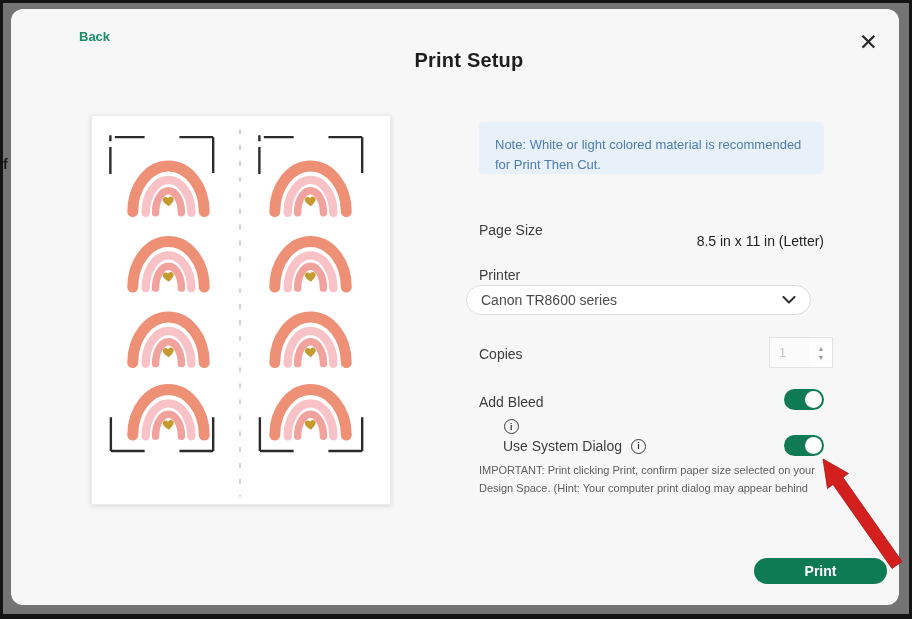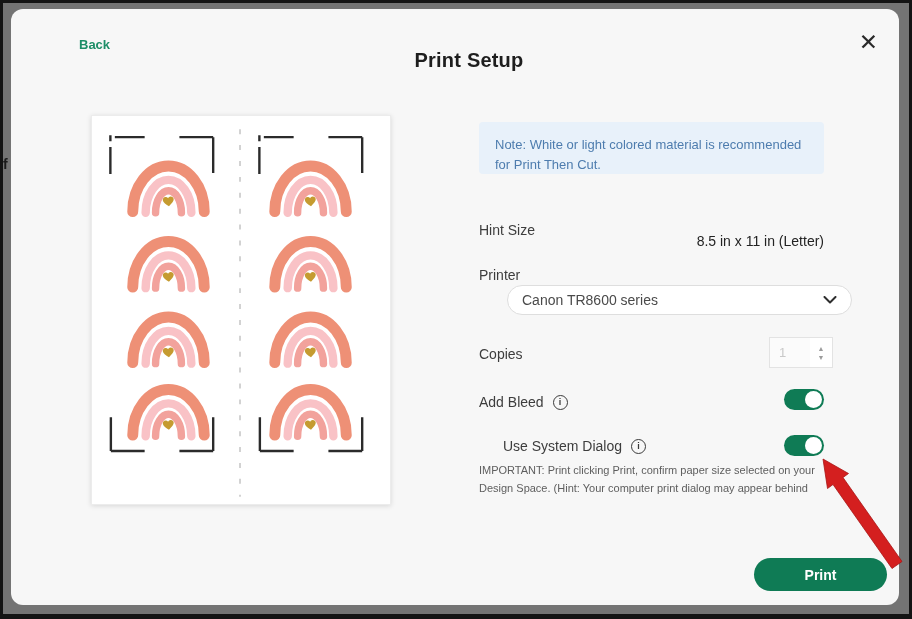--- a/index.html
+++ b/index.html
@@ -9,21 +9,21 @@
     font-family:"Liberation Sans", sans-serif;
     -webkit-font-smoothing:antialiased;
   }
   .frame-gray{position:absolute;left:3px;top:3px;right:3px;bottom:5px;background:#747474;}
   .bg-fragment{position:absolute;left:0px;top:153px;color:#1a1a1a;font-size:14px;font-weight:700;}
   .modal{
     position:absolute;left:11px;top:9px;right:13px;bottom:14px;
     background:#f7f7f7;border-radius:12px;
   }
   
-  .back-link{position:absolute;left:68px;top:28px;font-size:13px;font-weight:700;
+  .back-link{position:absolute;left:68px;top:20px;font-size:13px;font-weight:700;
     color:var(--back-green);cursor:pointer;}
   .modal-title{position:absolute;left:0;right:0;top:40px;text-align:center;
     font-size:20px;font-weight:700;color:#1e1e1e;letter-spacing:.2px;margin-left:28px;}
   .close-btn{position:absolute;right:21px;top:22px;font-size:23px;font-weight:400;
     color:#2a2a2a;cursor:pointer;line-height:1;}
   
   .preview-page{position:absolute;left:80px;top:106px;width:300px;height:390px;
     background:#ffffff;box-shadow:0 1px 5px rgba(0,0,0,.13);border:1px solid #ececec;box-sizing:border-box;}
   .preview-page svg{display:block;}
   .arc-outer{stroke:var(--coral);}
@@ -35,40 +35,40 @@
   
   .note-box{position:absolute;left:468px;top:113px;width:345px;height:52px;box-sizing:border-box;
     background:var(--note-bg);border-radius:4px;padding:13px 16px;
     color:var(--note-text);font-size:13px;line-height:20px;}
   .note-box div{white-space:nowrap;}
   .row-pagesize{position:absolute;left:468px;top:201px;width:345px;display:flex;
     justify-content:space-between;align-items:center;}
   .field-label{font-size:14px;color:#3d3d3d;}
   .pagesize-value{font-size:14px;color:#232323;margin-top:23px;}
   .printer-label{position:absolute;left:468px;top:258px;}
-  .printer-select{position:absolute;left:496px;top:276px;width:345px;height:30px;box-sizing:border-box;
+  .printer-select{position:absolute;left:455px;top:276px;width:345px;height:30px;box-sizing:border-box;
     background:#fff;border:1px solid #dedede;border-radius:15px;cursor:pointer;
     display:flex;align-items:center;padding:0 14px;justify-content:space-between;}
   .printer-select span{font-size:14px;color:#4a4a4a;}
   .copies-label{position:absolute;left:468px;top:337px;}
   .copies-stepper{position:absolute;left:758px;top:328px;width:64px;height:31px;box-sizing:border-box;
     background:#fbfbfb;border:1px solid #e3e3e3;display:flex;align-items:center;}
   .copies-value{flex:1;padding-left:9px;font-size:13px;color:#c9c9c9;}
   .stepper-arrows{width:22px;height:100%;background:#ffffff;display:flex;flex-direction:column;
     align-items:center;justify-content:center;gap:2px;cursor:pointer;}
   .stepper-arrows span{font-size:7px;line-height:7px;color:#9c9c9c;}
   .label-group{position:absolute;display:flex;align-items:center;gap:9px;}
   .info-icon{width:15px;height:15px;border:1.4px solid #3a3a3a;border-radius:50%;box-sizing:border-box;
     display:inline-flex;align-items:center;justify-content:center;
     font-size:9px;font-weight:700;color:#3a3a3a;cursor:pointer;}
   .toggle{position:absolute;width:40px;height:21px;border-radius:11px;background:var(--green);cursor:pointer;}
   .toggle .knob{position:absolute;right:2px;top:2px;width:17px;height:17px;border-radius:50%;background:#fff;}
   .important-note{position:absolute;left:468px;top:452px;font-size:11px;line-height:18px;color:#5e5e5e;}
   .important-note div{white-space:nowrap;}
-  .print-btn{position:absolute;left:743px;top:549px;width:133px;height:33px;border-radius:17px;
+  .print-btn{position:absolute;left:743px;top:549px;width:133px;height:26px;border-radius:17px;
     background:var(--green);color:#fff;font-size:14px;font-weight:700;
     display:flex;align-items:center;justify-content:center;cursor:pointer;
     font-family:"Liberation Sans",sans-serif;border:none;}
   .arrow-overlay{position:absolute;left:0;top:0;pointer-events:none;z-index:20;}
 </style>
 </head>
 <body>
 
 <div class="frame-gray">
   <span class="bg-fragment">f</span>
@@ -119,42 +119,42 @@
       </g>
     </svg>
   </div>
 
   <div class="note-box">
     <div>Note: White or light colored material is recommended</div>
     <div>for Print Then Cut.</div>
   </div>
 
   <div class="row-pagesize">
-    <span class="field-label">Hint Size</span>
+    <span class="field-label">Page Size</span>
     <span class="pagesize-value">8.5 in x 11 in (Letter)</span>
   </div>
 
   <span class="field-label printer-label">Printer</span>
   <div class="printer-select">
     <span>Canon TR8600 series</span>
     <svg width="14" height="8" viewBox="0 0 14 8">
       <polyline points="1.5,1 7,6.5 12.5,1" fill="none" stroke="#2e2e2e" stroke-width="2" stroke-linecap="round" stroke-linejoin="round"></polyline>
     </svg>
   </div>
 
   <span class="field-label copies-label">Copies</span>
   <div class="copies-stepper">
     <span class="copies-value">1</span>
     <div class="stepper-arrows">
       <span>▲</span>
       <span>▼</span>
     </div>
   </div>
 
-  <div class="label-group" style="left:468px;top:385px;">
+  <div class="label-group" style="left:468px;top:385px;flex-direction:column;">
     <span class="field-label">Add Bleed</span>
     <span class="info-icon">i</span>
   </div>
   <div class="toggle" style="left:773px;top:380px;">
     <div class="knob"></div>
   </div>
 
   <div class="label-group" style="left:468px;top:429px;margin-left:24px;">
     <span class="field-label">Use System Dialog</span>
     <span class="info-icon">i</span>

